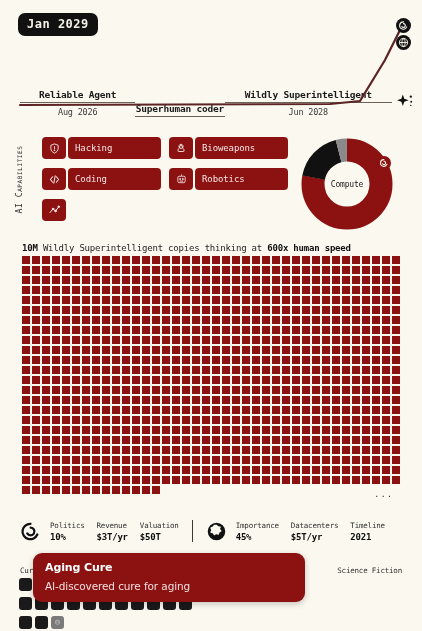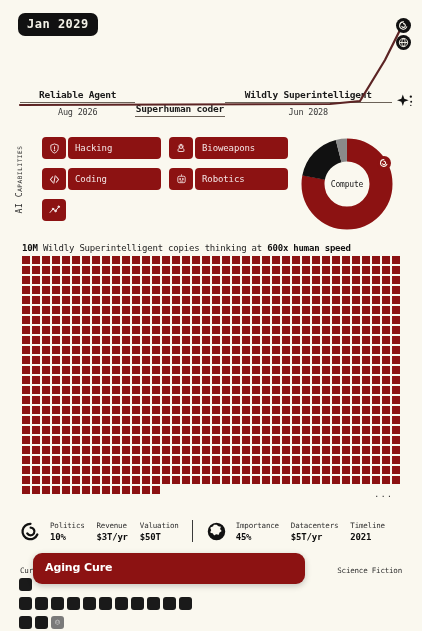--- a/index.html
+++ b/index.html
@@ -1414,15 +1414,16 @@
       <div class="tech-cell lit"></div>
       <div class="tech-cell lit"></div>
       <div style="flex-basis: 100%; height: 0px;"></div>
       <div class="tech-cell lit"></div>
       <div class="tech-cell lit"></div>
       <div class="tech-cell ghost">☺</div>
     </div>
 
   <div class="tooltip">
     <div class="tooltip-title">Aging Cure</div>
+    <div class="tooltip-desc">AI-discovered cure for aging</div>
   </div>
 
 </div>
 
 </body></html>

